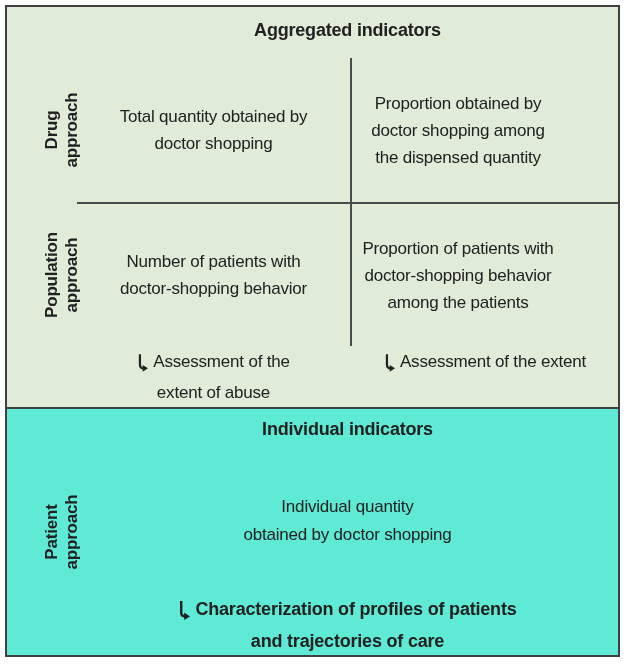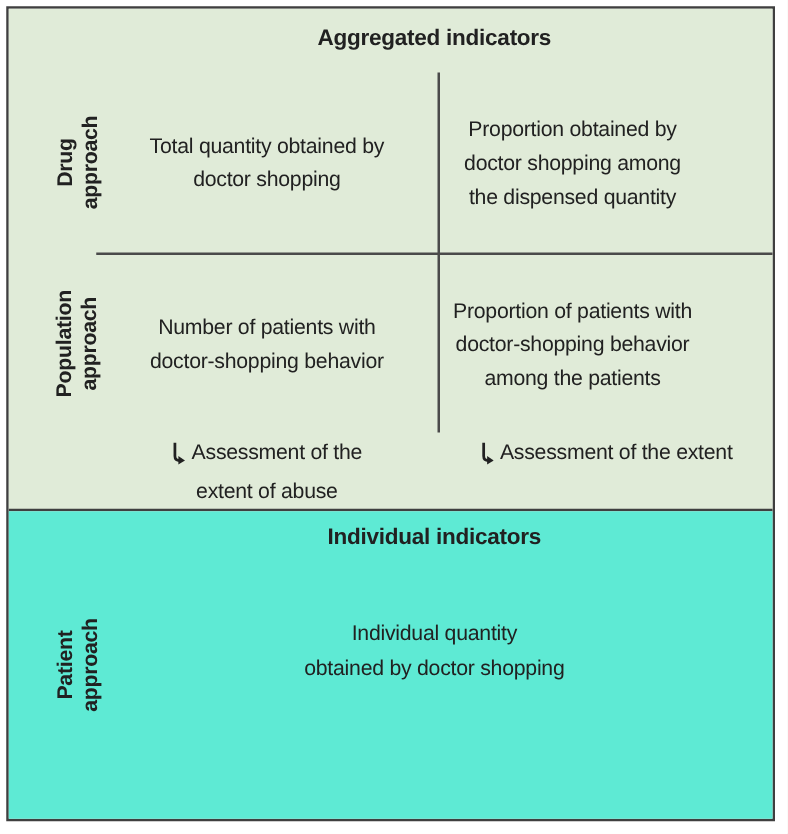--- a/index.html
+++ b/index.html
@@ -137,16 +137,26 @@
       <div class="sec-header">Individual indicators</div>
 
       <div class="rot-label patient">
         <span class="rot-inner">Patient
 approach</span>
       </div>
 
       <div class="quantity">Individual quantity
 obtained by doctor shopping</div>
 
+      <div class="note">
+        <span class="l1">
+          <svg class="bent-arrow" width="12" height="20" viewBox="0 0 12 20" aria-hidden="true">
+            <path d="M3.2 1 L3.2 12.5 Q3.2 16.5 7.5 16.5" fill="none" stroke="#212121" stroke-width="2.4"></path>
+            <path d="M6.2 12.6 L12 16.4 L6.2 20 Z" fill="#212121"></path>
+          </svg>
+          <span>Characterization of profiles of patients</span>
+        </span>
+        <div>and trajectories of care</div>
+      </div>
     </div>
 
   </div>
 </div>
 
 </body></html>

